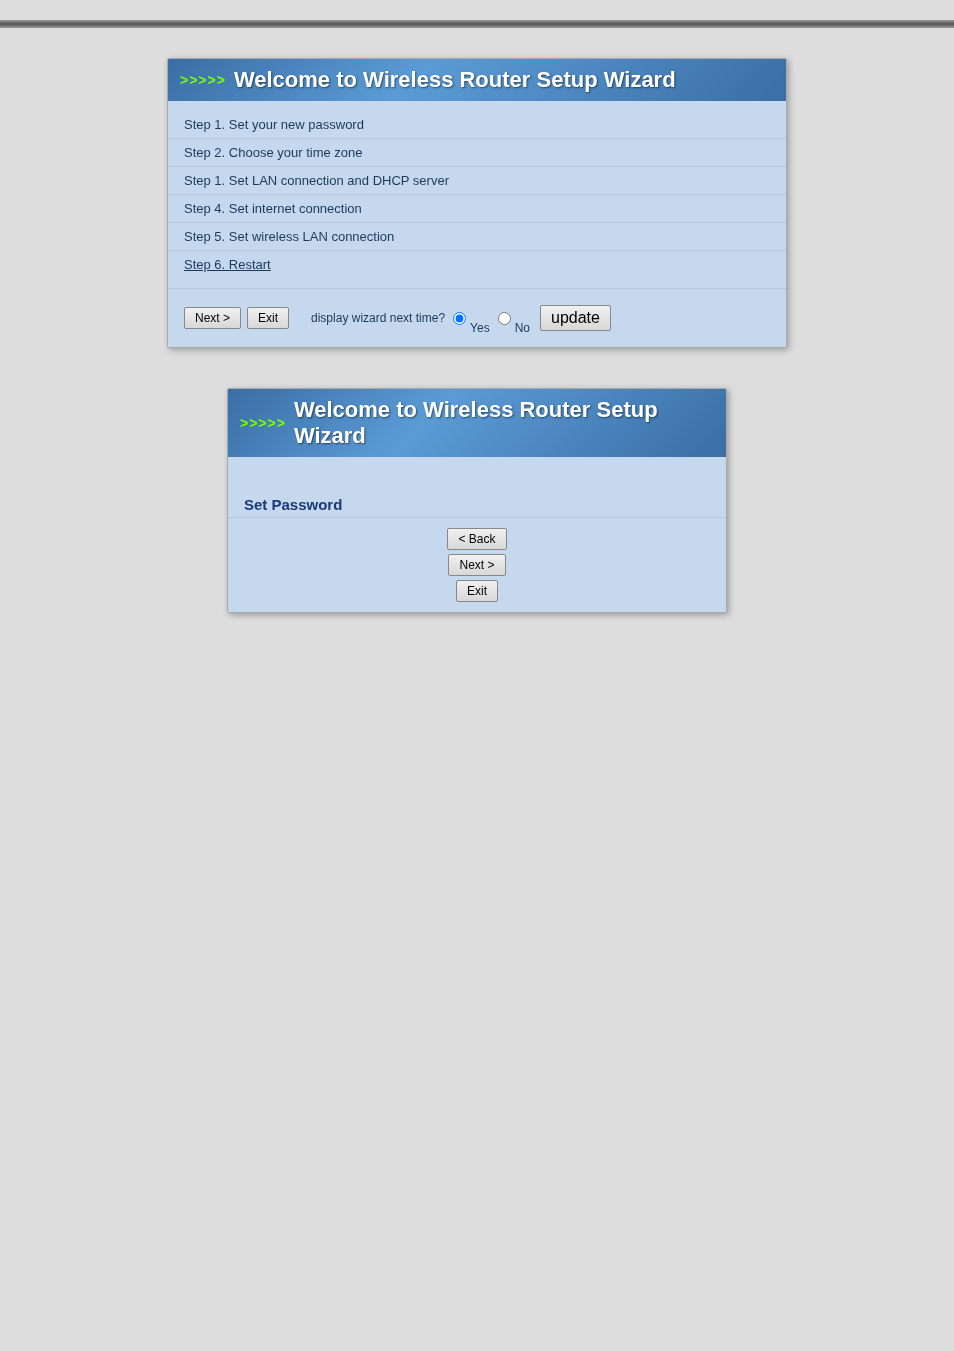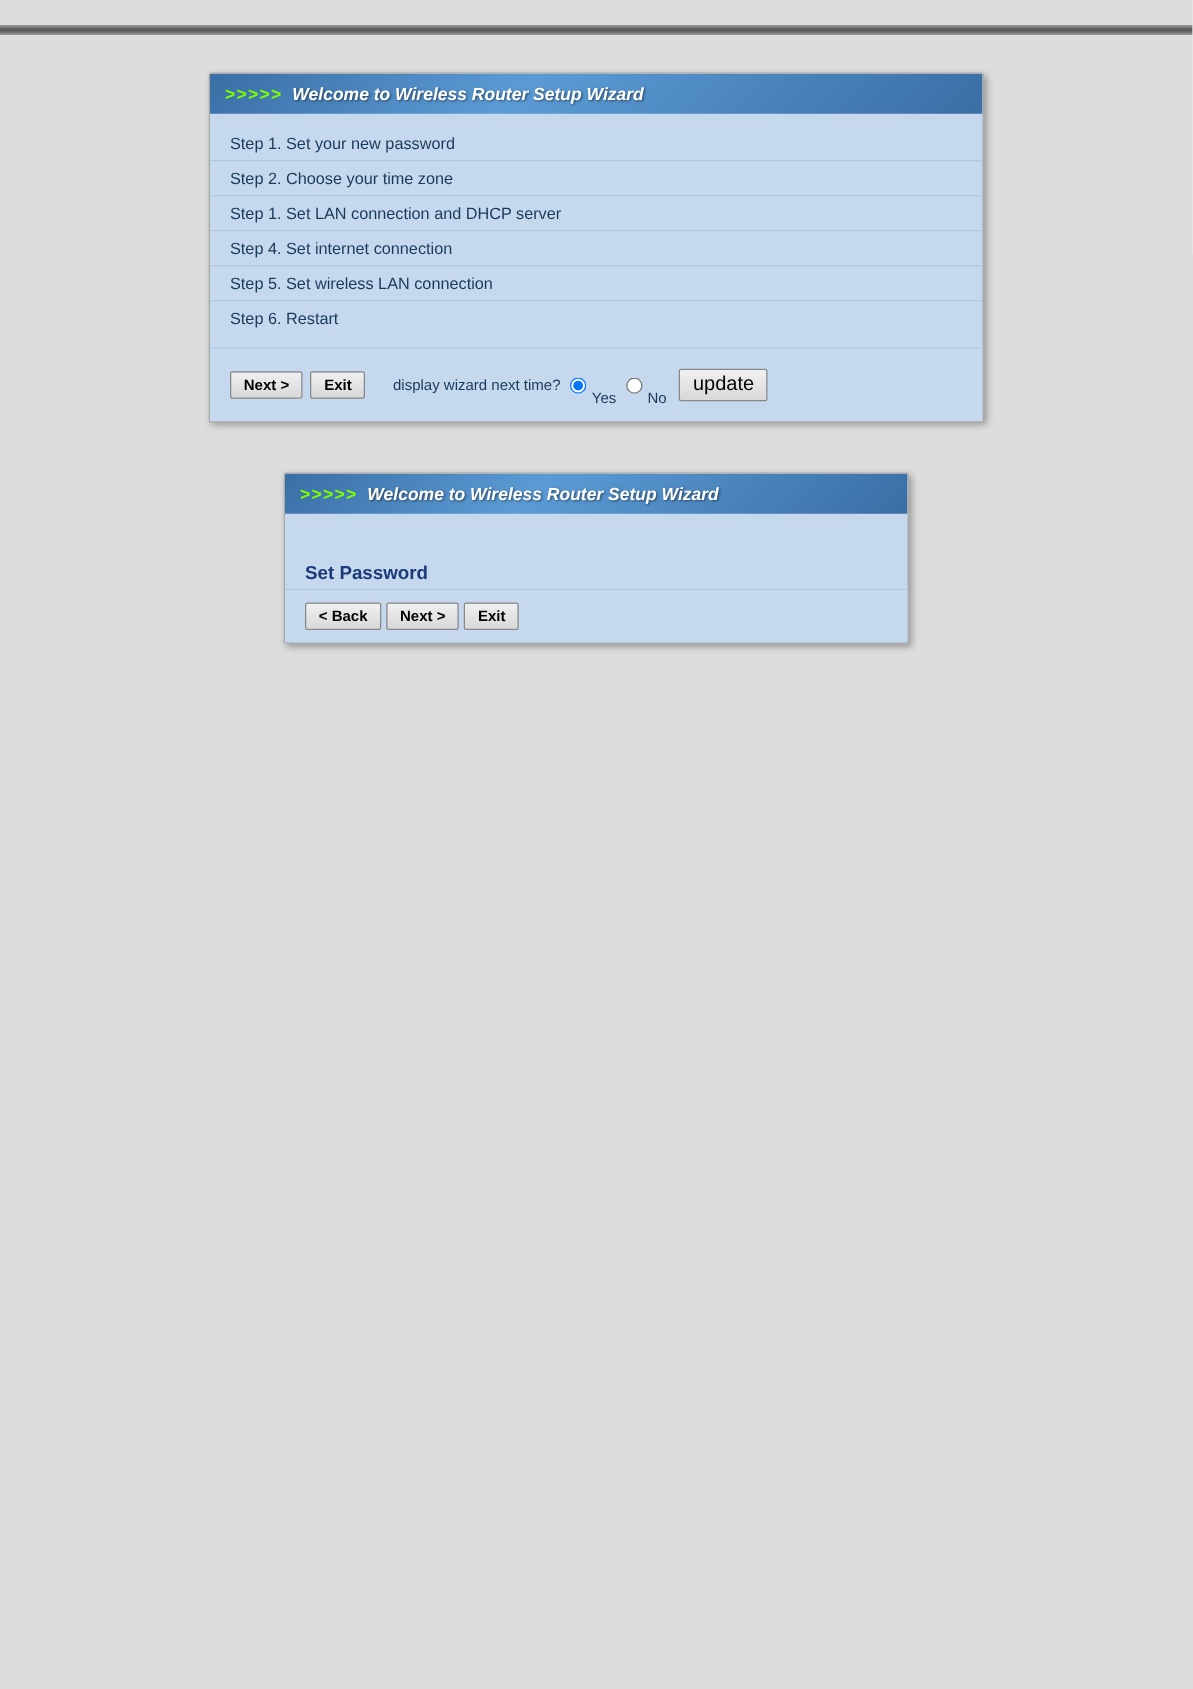--- a/index.html
+++ b/index.html
@@ -48,35 +48,35 @@
 
     .wizard-header-arrows {
       color: #7dff00;
       font-weight: bold;
       font-size: 14px;
       letter-spacing: 1px;
     }
 
     .wizard-header-title {
       color: white;
-      font-size: 14px;
-      font-style: italic;
+      font-size: 22px;
       font-weight: bold;
       text-shadow: 1px 1px 2px rgba(0,0,0,0.5);
     }
 
     .wizard-step {
       padding: 6px 16px;
       color: #1a3a5c;
       font-size: 13px;
       border-bottom: 1px solid #b0c8e0;
     }
 
     .wizard-step:last-of-type {
       border-bottom: none;
+      text-decoration: underline;
     }
 
     .wizard-steps-list {
       padding: 10px 0;
     }
 
     .wizard-footer {
       padding: 12px 16px;
       display: flex;
       align-items: center;
@@ -86,21 +86,20 @@
     }
 
     .btn {
       padding: 3px 10px;
       background: linear-gradient(to bottom, #f0f0f0, #d8d8d8);
       border: 1px solid #888;
       border-radius: 2px;
       cursor: pointer;
       font-size: 12px;
       color: #000;
-      font-weight: bold;
     }
 
     .display-text {
       color: #1a3a5c;
       font-size: 12px;
       margin-left: 16px;
     }
 
     .radio-group {
       display: flex;
@@ -176,20 +175,21 @@
       background: white;
     }
 
     .wizard-footer-2 {
       padding: 10px 16px;
       display: flex;
       align-items: center;
       gap: 4px;
       background: #c5d8ed;
       border-top: 1px solid #b0c8e0;
+      flex-direction: column;
     }
   </style>
 </head>
 <body>
 
 <div class="page-wrapper">
 
   <div class="top-rule"></div>
 
   <div class="wizard-panel">

